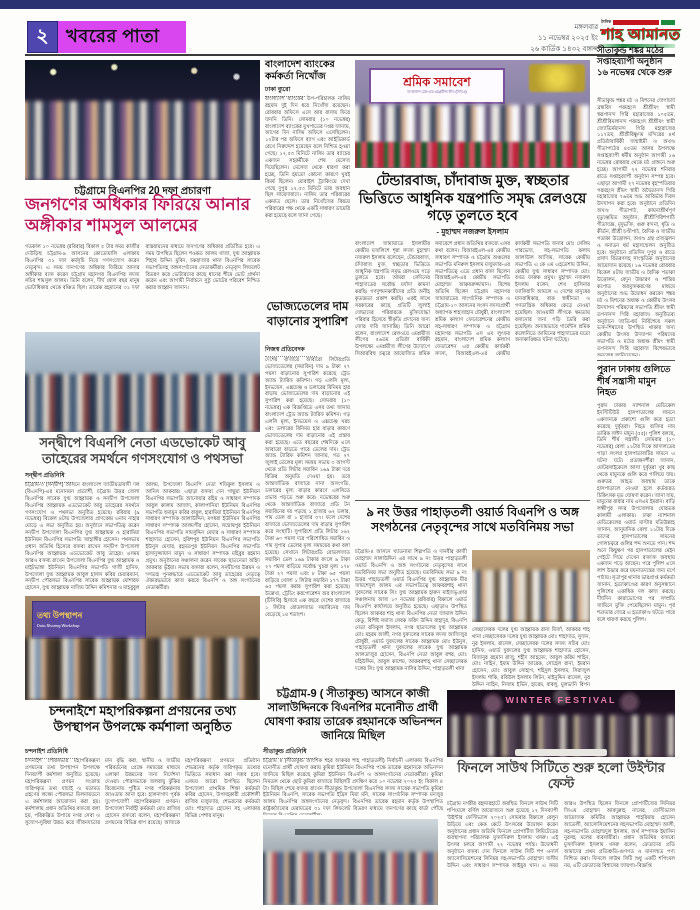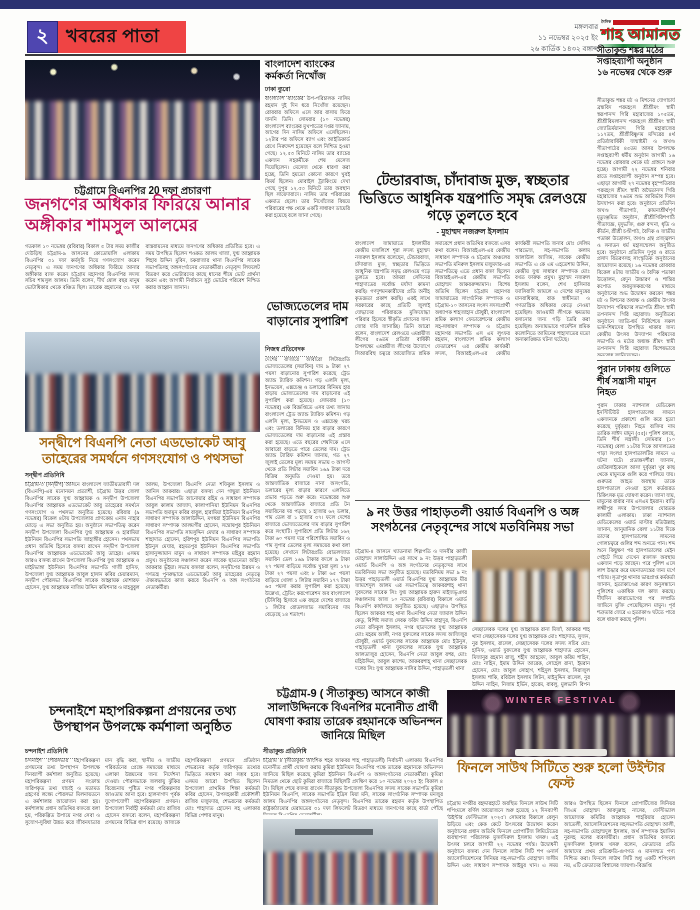--- a/index.html
+++ b/index.html
@@ -4,37 +4,37 @@
 <style>
   html,body{margin:0;padding:0;background:#eceae6;}
   .page{position:relative;width:700px;height:910px;background:#fdfdfb;margin:0 auto;overflow:hidden;
         font-family:"Liberation Sans","DejaVu Sans",sans-serif;color:#222;}
   .abs{position:absolute;}
   
   .topbar{left:0;top:0;width:700px;height:9px;background:#2b3271;}
   
   .numbox{left:27px;top:21px;width:29px;height:30px;background:#4f46b0;border:1px solid #2c2878;
           color:#fff;font-size:19px;font-weight:bold;display:flex;align-items:center;justify-content:center;}
-  .titlebox{left:58px;top:21px;width:128px;height:32px;background:#ef4444;display:flex;align-items:center;}
+  .titlebox{left:58px;top:21px;width:128px;height:32px;background:#d946ef;display:flex;align-items:center;}
   .titlebox span{font-size:18px;font-weight:bold;color:#141414;padding-left:8px;letter-spacing:.5px;}
   .dates{left:432px;top:22px;width:166px;text-align:right;font-size:7px;line-height:1.55;color:#3c4148;}
   .logo{left:601px;top:19px;width:74px;height:36px;}
   .logo .l1{display:flex;align-items:center;gap:2px;height:7px;}
   .logo .l1 .word{font-size:4px;font-weight:bold;color:#222;}
   .logo .l1 .redbar{flex:1;height:5px;background:#c5161d;}
   .logo .l1 .grnbar{width:14px;height:5px;background:#1e8a3e;}
   .logo .l2{font-size:15px;font-weight:bold;color:#d8161d;line-height:1.1;letter-spacing:.5px;white-space:nowrap;}
   .logo .l2 .gr{text-shadow:0 1px 0 #1e8a3e,1px 0 0 #1e8a3e;}
   .logo .l3{margin-top:1px;height:4px;background:linear-gradient(90deg,#bfe6c8,#1e8a3e 30%,#bfe6c8);}
   .headrule{left:25px;top:54px;width:650px;height:2px;background:#3a3a3a;}
   
   .kicker{font-size:10px;font-weight:bold;text-align:center;color:#111;}
   .h-xl{font-size:17px;font-weight:bold;text-align:left;line-height:1.22;color:#be185d;}
   .h-lg{font-size:14px;font-weight:bold;text-align:center;line-height:1.25;color:#0c0c0c;}
-  .h-md{font-size:13px;font-weight:bold;text-align:center;line-height:1.25;color:#a16207;}
+  .h-md{font-size:13px;font-weight:bold;text-align:center;line-height:1.25;color:#404040;}
   .h-sm{font-size:11px;font-weight:bold;text-align:center;line-height:1.28;color:#0c0c0c;}
   .h-xs{font-size:8.5px;font-weight:bold;line-height:1.3;color:#0c0c0c;}
   .byline{font-size:6px;font-weight:bold;color:#222;}
   .byline.dotted{border-bottom:1px dotted #888;padding-bottom:1px;}
   .body-txt{font-size:5px;line-height:1.38;color:#333;text-align:justify;overflow:hidden;}
   .cols2{column-count:2;column-gap:6px;}
   .cols3{column-count:3;column-gap:5px;}
   .rule{background:#555;height:1px;}
   
   .photo{overflow:hidden;background:#888;}
@@ -114,20 +114,29 @@
   <div class="abs body-txt cols2" style="left:25px;top:243px;width:235px;height:87px;">গতকাল ১০ নভেম্বর (রবিবার) বিকাল ৫ টার সময় কাজীর দেউড়িস্থ চট্টগ্রাম-৯ আসনের কোতোয়ালি এলাকায় বিএনপির ৩১ দফা কর্মসূচি নিয়ে গণসংযোগ করেন নেতৃবৃন্দ। এ সময় জনগণের অধিকার ফিরিয়ে আনার অঙ্গীকার ব্যক্ত করেন চট্টগ্রাম মহানগর বিএনপির সদস্য সচিব শামসুল আলম। তিনি বলেন, দীর্ঘ ষোল বছর মানুষ ভোটাধিকার থেকে বঞ্চিত ছিল। তারেক রহমানের ৩১ দফা বাস্তবায়নের মাধ্যমে জনগণের অধিকার প্রতিষ্ঠিত হবে। এ সময় উপস্থিত ছিলেন শওকত আলম খাজা, যুগ্ম আহ্বায়ক শিহাব উদ্দিন মুবিন, চকবাজার থানা বিএনপির সাবেক সভাপতিসহ অঙ্গসংগঠনের নেতাকর্মীরা। নেতৃবৃন্দ লিফলেট বিতরণ করে ভোটারদের কাছে ধানের শীষে ভোট প্রার্থনা করেন এবং আগামী নির্বাচনে সুষ্ঠু ভোটের পরিবেশ নিশ্চিত করার আহ্বান জানান।</div>
 
   <div class="abs h-xs" style="left:265px;top:58px;width:85px;font-size:9.5px;">বাংলাদেশ ব্যাংকের কর্মকর্তা নিখোঁজ</div>
   <div class="abs byline dotted" style="left:265px;top:84px;width:40px;">ঢাকা ব্যুরো</div>
   <div class="abs body-txt" style="left:265px;top:95px;width:85px;height:200px;">বাংলাদেশ ব্যাংকের উপ-পরিচালক নাসিম রহমান দুই দিন ধরে নিখোঁজ রয়েছেন। রোববার অফিসে এসে আর বাসায় ফিরে যাননি তিনি। সোমবার (১০ নভেম্বর) বাংলাদেশ ব্যাংকের মুখপাত্রের দপ্তর জানায়, আগের দিন নাসিম অফিসে এসেছিলেন। ১২টার পর অফিসে ব্যাগ এবং আইডিকার্ড রেখে নিরুদ্দেশ হয়েছেন বলে নিশ্চিত হওয়া গেছে। ১২.৫৩ মিনিটে নাসিম তার ব্যাচের একজন সহকর্মীকে শেষ মেসেজ দিয়েছিলেন। মেসেজ থেকে ধারণা করা হচ্ছে, তিনি হয়তো কোনো কারণে খুবই বিমর্ষ ছিলেন। মোবাইল ট্র্যাকিংয়ে দেখা গেছে দুপুর ১২.৫৩ মিনিটে তার অবস্থান ছিল সায়েদাবাদে। নাসিম তার পরিবারের একমাত্র ছেলে। তার নিখোঁজের বিষয়ে পরিবারের পক্ষ থেকে একটি সাধারণ ডায়েরি করা হয়েছে বলে জানা গেছে।</div>
 
   <div class="abs h-sm" style="left:265px;top:299px;width:85px;font-size:11.5px;">ভোজ্যতেলের দাম বাড়ানোর সুপারিশ</div>
   <div class="abs byline dotted" style="left:265px;top:344px;width:52px;">নিজস্ব প্রতিবেদক</div>
   <div class="abs body-txt" style="left:265px;top:356px;width:85px;height:304px;">দেশের বাজারে আবারো লিটারপ্রতি ভোজ্যতেলের (সয়াবিন) দাম ৯ টাকা ২৭ পয়সা বাড়ানোর সুপারিশ করেছে ট্রেড অ্যান্ড ট্যারিফ কমিশন। গড় এলসি মূল্য, ইনভয়েস, এক্সচেঞ্জ ও ডলারের বিনিময় হার বাড়ায় ভোজ্যতেলের দাম বাড়ানোর এই সুপারিশ করা হয়েছে। সোমবার (১০ নভেম্বর) এক বিজ্ঞপ্তিতে এসব তথ্য জানায় বাংলাদেশ ট্রেড অ্যান্ড ট্যারিফ কমিশন। গড় এলসি মূল্য, ইনভয়েস ও এক্সচেঞ্জ খরচ এবং ডলারের বিনিময় হার বাড়ার কারণে ভোজ্যতেলের দাম বাড়ানোর এই প্রস্তাব করা হয়েছে। এতে বছরের শেষদিকে এসে আবারো বাড়তে পারে তেলের দাম। ট্রেড অ্যান্ড ট্যারিফ কমিশন জানায়, গত ২৭ জুলাই তেলের মূল্য সমন্বয় সভায় ৩ আগস্ট থেকে প্রতি লিটার সয়াবিন ১৬৯ টাকা দরে বিক্রির অনুমতি দেওয়া হয়। তবে আন্তর্জাতিক বাজারে নানা অসংগতি, ডলারের মূল্য বাড়ার কারণে এলসিতে প্রভাব পড়তে শুরু করে। নভেম্বরের শুরু থেকে আন্তর্জাতিক বাজারে প্রতি টন সয়াবিনের দর পড়ছে ১ হাজার ৬২ ডলার, পাম তেল বা ১ হাজার ৩৭। ফলে দেশের বাজারে ভোজ্যতেলের দাম বাড়ার সুপারিশ করে সংস্থাটি। সুপারিশে প্রতি লিটার ১৬২ টাকা ৬০ পয়সা দরে পরিশোধিত সয়াবিন ও পাম সুপার তেলের মূল্য সমন্বয়ের কথা বলা হয়েছে। সেখানে লিটারপ্রতি বোতলজাত সয়াবিন তেল ১৬৯ টাকার বদলে ৯ টাকা ২৭ পয়সা বাড়িয়ে সর্বোচ্চ খুচরা মূল্য ১৭৮ টাকা ২৭ পয়সা এবং ৮ টাকা ৬৫ পয়সা বাড়িয়ে খোলা ১ লিটার সয়াবিন ১৭৭ টাকা ৬৫ পয়সা করার সুপারিশ করা হয়েছে। উল্লেখ্য, ট্রেডিং করপোরেশন অব বাংলাদেশ (টিসিবি) হিসাবে এক বছরে দেশের বাজারে ১ লিটার বোতলজাত সয়াবিনের দাম বেড়েছে ১৪ শতাংশ।</div>
 
+  <div class="abs photo ph-rally" style="left:355px;top:60px;width:235px;height:108px;">
+    <div class="deco"></div>
+    <div class="banner">
+      <div class="b1">শ্রমিক সমাবেশ</div>
+      <div class="b2">বাংলাদেশ রেলওয়ে এমপ্লয়ীজ লীগ (সিবিএ)</div>
+    </div>
+    <div class="stripes people"></div>
+    <div class="stripes flowers"></div>
+  </div>
   <div class="abs h-lg" style="left:355px;top:172px;width:235px;">টেন্ডারবাজ, চাঁদাবাজ মুক্ত, স্বচ্ছতার ভিত্তিতে আধুনিক যন্ত্রপাতি সমৃদ্ধ রেলওয়ে গড়ে তুলতে হবে</div>
   <div class="abs byline" style="left:355px;top:226px;width:235px;text-align:center;font-size:7.5px;">- মুহাম্মদ নজরুল ইসলাম</div>
   <div class="abs body-txt cols3" style="left:355px;top:240px;width:235px;height:258px;">বাংলাদেশ জামায়াতে ইসলামীর কেন্দ্রীয় মজলিশে শূরা সদস্য মুহাম্মদ নজরুল ইসলাম বলেছেন, টেন্ডারবাজ, চাঁদাবাজ মুক্ত, স্বচ্ছতার ভিত্তিতে আধুনিক যন্ত্রপাতি সমৃদ্ধ রেলওয়ে গড়ে তুলতে হবে। আমরা সেদিনের শাহাদাতের সর্বোচ্চ মর্যাদা কামনা করছি। গণদুশমনকারীদের প্রতি অনীহ কৃতজ্ঞতা প্রকাশ করছি। একই সাথে সরকারের কাছে প্রতিটি জুলাই যোদ্ধাদের পরিবারকে মুক্তিযোদ্ধা পরিবার হিসেবে স্বীকৃতি প্রদানের জন্য জোর দাবি জানাচ্ছি। তিনি আরো বলেন, বাংলাদেশ রেলওয়ে এমপ্লয়ীজ লীগের ৫৬তম প্রতিষ্ঠা বার্ষিকী উপলক্ষ্যে এমপ্লয়ীজ লীগের উদ্যোগে সিআরবিস্থ চত্বরে আয়োজিত শ্রমিক সমাবেশে প্রধান অতিথির বক্তব্যে এসব কথা বলেন। বিআরইএল-এর কেন্দ্রীয় সাধারণ সম্পাদক ও চট্টগ্রাম অঞ্চলের সভাপতি মনিরুল ইসলাম মজুমদার-এর সভাপতিত্বে এতে প্রধান বক্তা ছিলেন বিআরইএল-এর কেন্দ্রীয় সভাপতি মোহাম্মদ আকবরুজ্জামান। বিশেষ অতিথি ছিলেন চট্টগ্রাম মহানগর জামায়াতের সাংগঠনিক সম্পাদক ও চট্টগ্রাম-১০ আসনের সংসদ সদস্যপ্রার্থী অধ্যাপক শাহজাহান চৌধুরী, বাংলাদেশ শ্রমিক কল্যাণ ফেডারেশনের কেন্দ্রীয় সহ-সাধারণ সম্পাদক ও চট্টগ্রাম মহানগর সভাপতি এস এম লুৎফর রহমান, বাংলাদেশ শ্রমিক কল্যাণ ফেডারেশন এর কেন্দ্রীয় কার্যকরী সদস্য, বিআরইএল-এর কেন্দ্রীয় কার্যকরী সভাপতি জনাব মোঃ সেলিম পারভেজ, সহ-সভাপতি কলাম আলাউল আজিম, সাবেক কেন্দ্রীয় সভাপতি এ কে এম এহতেশাম উদ্দিন, কেন্দ্রীয় যুগ্ম সাধারণ সম্পাদক মোঃ বখত ফারুক প্রমুখ। মুহাম্মদ নজরুল ইসলাম বলেন, শেখ হাসিনার ফ্যাসিবাদি আমলে এ দেশের মানুষের মানবাধিকার, বাক স্বাধীনতা ও গণতান্ত্রিক অধিকার কেড়ে নেওয়া হয়েছিল। আওয়ামী লীগকে ক্ষমতায় বসানোর জন্য গড়ি তৈরি করা হয়েছিল। অন্যায়ভাবে গার্মেন্টস শ্রমিক কলোনিতে আমিনের শাহাদাতের মতো অনাকাঙ্ক্ষিত ঘটনা ঘটেছে।</div>
 
   <div class="abs rule" style="left:355px;top:500px;width:235px;"></div>
   <div class="abs h-sm" style="left:355px;top:505px;width:235px;font-size:12px;">৯ নং উত্তর পাহাড়তলী ওয়ার্ড বিএনপি ও অঙ্গ সংগঠনের নেতৃবৃন্দের সাথে মতবিনিময় সভা</div>
   <div class="abs body-txt" style="left:355px;top:548px;width:112px;height:157px;">চট্টগ্রাম-৪ আসনে খ্যাতনামা শিল্পপতি ও দানবীর কাজী মোহাম্মদ সালাউদ্দিন এর সাথে ৯ নং উত্তর পাহাড়তলী ওয়ার্ড বিএনপি ও অঙ্গ সংগঠনের নেতৃবৃন্দের সাথে মতবিনিময় সভা অনুষ্ঠিত হয়েছে। মতবিনিময় সভা ৯ নং উত্তর পাহাড়তলী ওয়ার্ড বিএনপির যুগ্ম আহ্বায়ক মীর জামশেদুল আলম এর সভাপতিত্বে আকবরশাহ্ থানা যুবদলের সাবেক সিঃ যুগ্ম আহ্বায়ক হারুন মাইজভূঞার সঞ্চালনায় আজ ১০ নভেম্বর (রবিবার) বিকালে ওয়ার্ড বিএনপি কার্যালয়ে অনুষ্ঠিত হয়েছে। এছাড়াও উপস্থিত ছিলেন আকবর শাহ থানা বিএনপির নেতা জামাল উদ্দিন কেডু, বিশিষ্ট সমাজ সেবক ফরিদ উদ্দিন বাহাদুর, বিএনপি নেতা রফিকুল ইসলাম, নগর ছাত্রদলের যুগ্ম আহ্বায়ক মোঃ মহরম আলী, নগর যুবদলের সাবেক সদস্য আজিজুর চৌধুরী, ওয়ার্ড যুবদলের সাবেক আহ্বায়ক মোঃ ইউনুস, পাহাড়তলী থানা যুবদলের সাবেক যুগ্ম আহ্বায়ক আলতাজুর হোসেন, বিএনপি নেতা আবুল বশর, মোঃ মহিউদ্দিন, আবুল কাশেম, আকবরশাহ্ থানা সেচ্ছাসেবক দলের সিঃ যুগ্ম আহ্বায়ক নাসির উদ্দিন, পাহাড়তলী থানা</div>
   <div class="abs photo ph-meet" style="left:472px;top:550px;width:118px;height:72px;">
     <div class="stripes crowd"></div>
   </div>
@@ -141,20 +150,27 @@
   <div class="abs h-xs" style="left:597px;top:364px;width:78px;font-size:9px;">পুরান ঢাকায় গুলিতে শীর্ষ সন্ত্রাসী মামুন নিহত</div>
   <div class="abs body-txt" style="left:597px;top:402px;width:78px;height:286px;">পুরান ঢাকার ন্যাশনাল মেডিকেল ইনস্টিটিউট হাসপাতালের সামনে একজনকে প্রকাশ্যে গুলি করে হত্যা করেছে দুর্বৃত্তরা। নিহত ব্যক্তির নাম তারিক সাঈদ মামুন (৫৫)। পুলিশ বলছে, তিনি শীর্ষ সন্ত্রাসী। সোমবার (১০ নভেম্বর) বেলা ১১টার দিকে আদালতের পাড়া সংলগ্ন হাসপাতালটির সামনে এ ঘটনা ঘটে। প্রত্যক্ষদর্শীরা জানান, মোটরসাইকেলে আসা দুর্বৃত্তরা খুব কাছ থেকে মামুনকে গুলি করে পালিয়ে যায়। গুরুতর আহত অবস্থায় তাকে হাসপাতালে নেওয়া হলে কর্তব্যরত চিকিৎসক মৃত ঘোষণা করেন। জানা যায়, মামুনের বাবার নাম এসএম ইমরান। বাড়ি লক্ষ্মীপুর সদর উপজেলার ঘোরতক কালামী এলাকায়। ঢাকা ন্যাশনাল মেডিকেলের ওয়ার্ড মাস্টার মতিউল্লাহ জানান, আনুমানিক বেলা ১১টার দিকে তাদের হাসপাতালের সামনের গোলচত্বরে গুলির শব্দ শুনতে পান। শব্দ শুনে কিছুক্ষণ পর হাসপাতালের মেইন গেইটে গিয়ে দেখেন রক্তাক্ত অবস্থায় একজন পড়ে আছেন। পরে পুলিশ এসে লাশ উদ্ধার করে ময়নাতদন্তের জন্য মর্গে পাঠায়। সূত্রাপুর থানার ভারপ্রাপ্ত কর্মকর্তা জানান, হত্যাকাণ্ডের কারণ অনুসন্ধানে পুলিশের একাধিক দল কাজ করছে। দীর্ঘদিন কারাভোগের পর সম্প্রতি জামিনে মুক্তি পেয়েছিলেন মামুন। পূর্ব শত্রুতার জেরে এ হত্যাকাণ্ড ঘটতে পারে বলে ধারণা করছে পুলিশ।</div>
 
   <div class="abs photo ph-day" style="left:25px;top:332px;width:235px;height:100px;">
     <div class="stripes crowd"></div>
   </div>
   <div class="abs h-md" style="left:25px;top:435px;width:235px;">সন্দ্বীপে বিএনপি নেতা এডভোকেট আবু তাহেরের সমর্থনে গণসংযোগ ও পথসভা</div>
   <div class="abs byline dotted" style="left:25px;top:470px;width:48px;">সন্দ্বীপ প্রতিনিধি</div>
   <div class="abs body-txt cols2" style="left:25px;top:481px;width:235px;height:111px;">চট্টগ্রাম-৩ (সন্দ্বীপ) আসনে বাংলাদেশ জাতীয়তাবাদী দল (বিএনপি)-এর মনোনয়ন প্রত্যাশী, চট্টগ্রাম উত্তর জেলা বিএনপির সাবেক যুগ্ম আহ্বায়ক ও সন্দ্বীপ উপজেলা বিএনপির আহ্বায়ক এডভোকেট আবু তাহেরের সমর্থনে গণসংযোগ ও পথসভা অনুষ্ঠিত হয়েছে। রবিবার (৯ নভেম্বর) বিকেল ৪টায় উপজেলার প্রাণকেন্দ্র এনাম নাহার মোড়ে এ সভা অনুষ্ঠিত হয়। অনুষ্ঠানে সভাপতিত্ব করেন সন্দ্বীপ উপজেলা বিএনপির যুগ্ম আহ্বায়ক ও হারামিয়া ইউনিয়ন বিএনপির সভাপতি জাহাঙ্গীর হোসেন। পথসভায় প্রধান অতিথি হিসেবে বক্তব্য রাখেন সন্দ্বীপ উপজেলা বিএনপির আহ্বায়ক এডভোকেট আবু তাহের। এসময় আরও বক্তব্য রাখেন উপজেলা বিএনপির যুগ্ম আহ্বায়ক ও মাইটভাঙ্গা ইউনিয়ন বিএনপির সভাপতি গাজী হানিফ, উপজেলা যুগ্ম আহ্বায়ক আবুল হাসান কবির চেয়ারম্যান, সন্দ্বীপ পৌরসভা বিএনপির সাবেক আহ্বায়ক মোশারফ হোসেন, যুগ্ম আহ্বায়ক নাজিম উদ্দিন কমিশনার ও মাহবুবুল আলম, উপজেলা বিএনপি নেতা শফিকুল ইসলাম ও আনিস আকবার। এছাড়া বক্তব্য দেন গাছুয়া ইউনিয়ন বিএনপির সভাপতি আনোয়ার রহিম ও সাধারণ সম্পাদক আবুল কালাম আজাদ, কালাপানিয়া ইউনিয়ন বিএনপির সভাপতি হুমায়ুন কবির বাবুল, হারামিয়া ইউনিয়ন বিএনপির সাধারণ সম্পাদক আলাউদ্দিন, মগধরা ইউনিয়ন বিএনপির সাধারণ সম্পাদক আলমগীর হোসেন, সন্তোষপুর ইউনিয়ন বিএনপির সভাপতি সামসুদ্দিন মেঘার ও সাধারণ সম্পাদক শাহাদাত হোসেন, হরিশপুর ইউনিয়ন বিএনপির সভাপতি ইউনুস মেঘার, রহমতপুর ইউনিয়ন বিএনপির সভাপতি হাসানুজ্জামান মামুন ও সাধারণ সম্পাদক মহিবুর রহমান প্রমুখ। অনুষ্ঠানের সঞ্চালনা করেন সাবেক ছাত্রনেতা অহিদ আকবার ভূঁইয়া। সভায় বক্তারা বলেন, সন্দ্বীপের উন্নয়ন ও গণতন্ত্র পুনরুদ্ধারে এডভোকেট আবু তাহেরের নেতৃত্বে ঐক্যবদ্ধভাবে কাজ করবে বিএনপি ও অঙ্গ সংগঠনের নেতাকর্মীরা।</div>
 
+  <div class="abs photo ph-shop" style="left:25px;top:596px;width:235px;height:104px;">
+    <div class="bannerw">
+      <div class="w1">তথ্য উপস্থাপন</div>
+      <div class="w2">Data Sharing Workshop</div>
+    </div>
+    <div class="stripes crowd"></div>
+  </div>
   <div class="abs h-sm" style="left:25px;top:703px;width:235px;font-size:12.5px;">চন্দনাইশে মহাপরিকল্পনা প্রণয়নের তথ্য উপস্থাপন উপলক্ষে কর্মশালা অনুষ্ঠিত</div>
   <div class="abs byline dotted" style="left:25px;top:746px;width:52px;">চন্দনাইশ প্রতিনিধি</div>
   <div class="abs body-txt cols3" style="left:25px;top:757px;width:235px;height:130px;">চন্দনাইশ পৌরসভার মহাপরিকল্পনা প্রণয়নের তথ্য উপস্থাপন উপলক্ষে দিনব্যাপী কর্মশালা অনুষ্ঠিত হয়েছে। মহাপরিকল্পনা প্রণয়ন সংক্রান্ত জরিপকৃত তথ্য যাচাই ও মতামত গ্রহণের লক্ষ্যে পৌরসভা মিলনায়তনে এ কর্মশালার আয়োজন করা হয়। কর্মশালায় প্রধান অতিথির বক্তব্যে বলা হয়, পরিকল্পিত উপায়ে নগর সেবা ও সুযোগ-সুবিধা উন্নত করে জীবনযাত্রার মান বৃদ্ধি করা, স্থানীয় ও জাতীয় পরিবর্তনের প্রেক্ষে সমন্বয়ের মাধ্যমে এলাকা উন্নয়নের জন্য নির্দেশনা দেওয়া। পৌরসভাকে জলবায়ু ঝুঁকির বিবেচনায় পুষ্টিত নগর পরিকল্পনার আওতায় আনা হবে। হালনাগাদ পূর্বক যুগোপযোগী মহাপরিকল্পনা প্রণয়ন। উপজেলা নির্বাহী কর্মকর্তা মোঃ রাজিব হোসেন বক্তব্যে বলেন, মহাপরিকল্পনা প্রণয়নের বিভিন্ন ধাপ রয়েছে। আজকে মহাপরিকল্পনা প্রণয়নে প্রতিষ্ঠান শেভরনের কর্তৃক জরিপকৃত তথ্যের ভিত্তিতে সমাধান করা সম্ভব হবে। এসময় আরো উপস্থিত ছিলেন উপজেলা প্রাথমিক শিক্ষা কর্মকর্তা কবির হোসেন, উপসহকারী প্রকৌশলী রাজিব মজুমদার, শেভরনের কর্মকর্তা মোঃ শাহাদাত হোসেন সহ এলাকার বিভিন্ন পেশার মানুষ।</div>
 
   <div class="abs h-sm" style="left:263px;top:686px;width:180px;">চট্টগ্রাম-9 ( সীতাকুন্ড) আসনে কাজী সালাউদ্দিনকে বিএনপির মনোনীত প্রার্থী ঘোষণা করায় তারেক রহমানকে অভিনন্দন জানিয়ে মিছিল</div>
   <div class="abs byline dotted" style="left:263px;top:746px;width:52px;">সীতাকুন্ড প্রতিনিধি</div>
   <div class="abs body-txt" style="left:263px;top:757px;width:180px;height:58px;">চট্টগ্রাম ৪ (সীতাকুন্ড আংশিক শহর আকবর শাহ পাহাড়তলী) নির্বাচনী এলাকায় বিএনপির মনোনীত প্রার্থী ঘোষণা করায় কুমিরা ইউনিয়ন বিএনপির পক্ষে তারেক রহমানকে অভিনন্দন জানিয়ে মিছিল করেছে কুমিরা ইউনিয়ন বিএনপি ও অঙ্গসংগঠনের নেতাকর্মীরা। কুমিরা নিমতল থেকে ছোট কুমিরা বাজারে মিছিলটি প্রদক্ষিণ করে ১০ নভেম্বর ২০২৫ ইং বিকাল ৪ টা। মিছিল শেষে বক্তব্য রাখেন সীতাকুন্ড উপজেলা বিএনপির সদস্য সাবেক সভাপতি কুমিরা ইউনিয়ন বিএনপি, সাবেক সভাপতি ইদ্রিস মিয়া মনি, সাবেক সাংগঠনিক সম্পাদক মনজুর আলম বিএনপির অঙ্গসংগঠনের নেতৃবৃন্দ। বিএনপির তারেক রহমান কর্তৃক উপস্থাপিত রাষ্ট্রকাঠামোর মেরামতের ৩১ দফা লিফলেট বিতরণ মাধ্যমে জনগণের কাছে বার্তা পৌঁছে দিয়েছে বিএনপির নেতাকর্মীরা।</div>
   <div class="abs photo ph-march" style="left:263px;top:819px;width:175px;height:86px;">
     <div class="bridge"></div>
     <div class="stripes crowd"></div>

